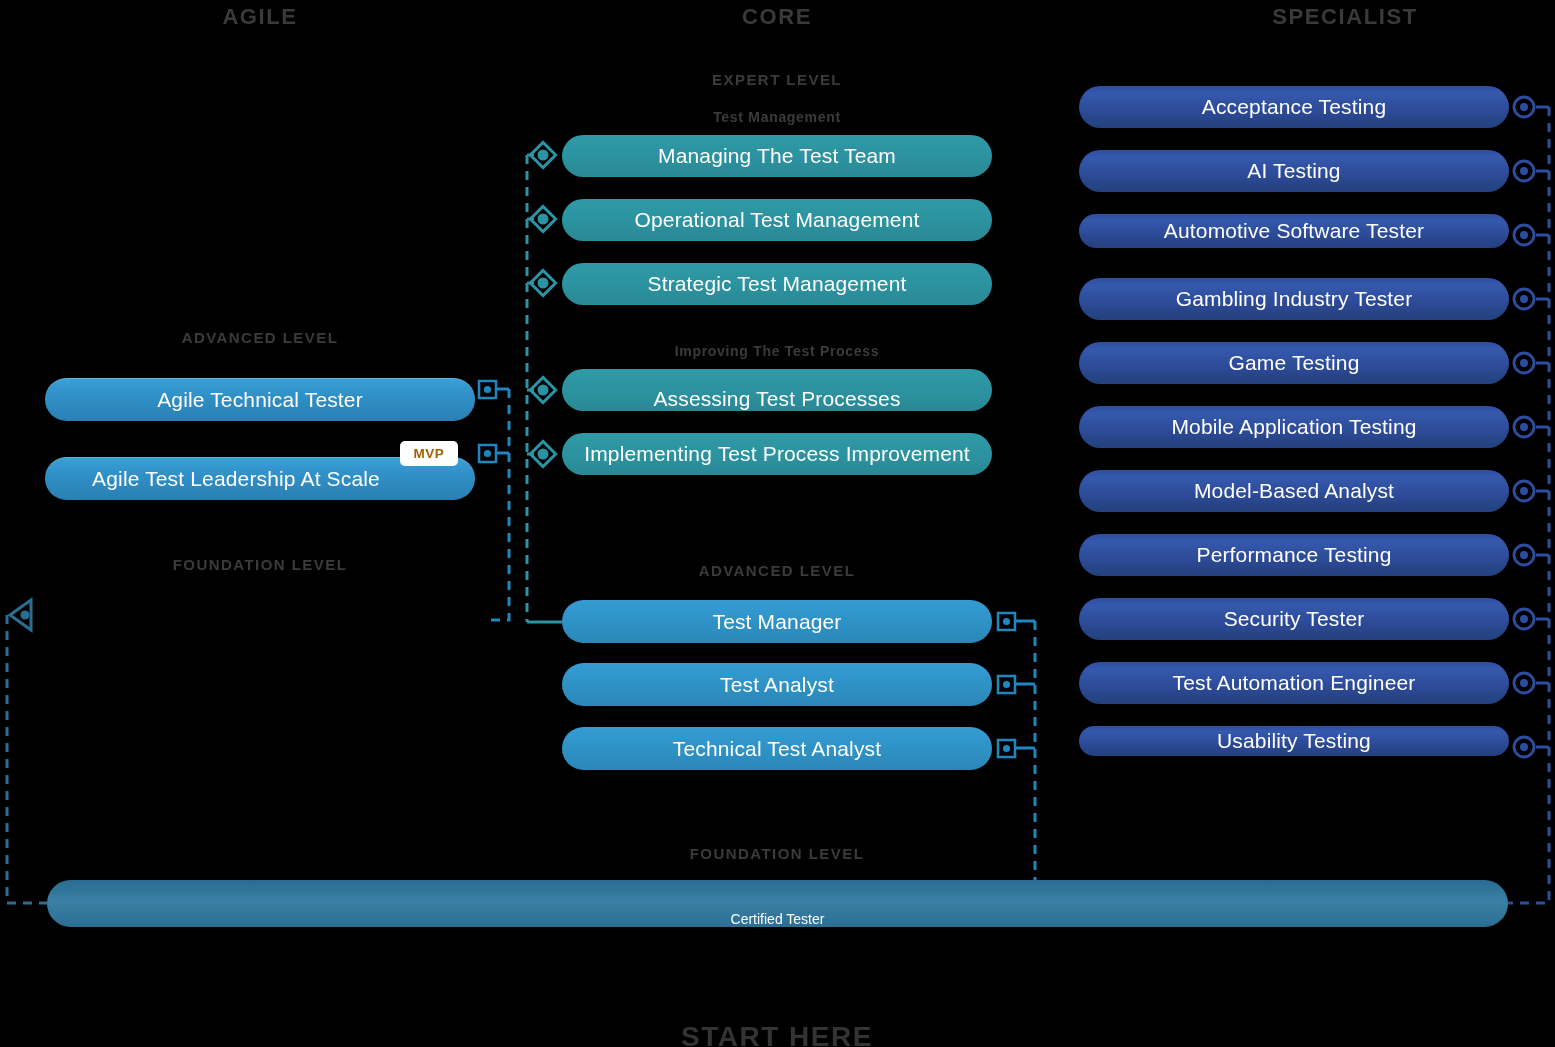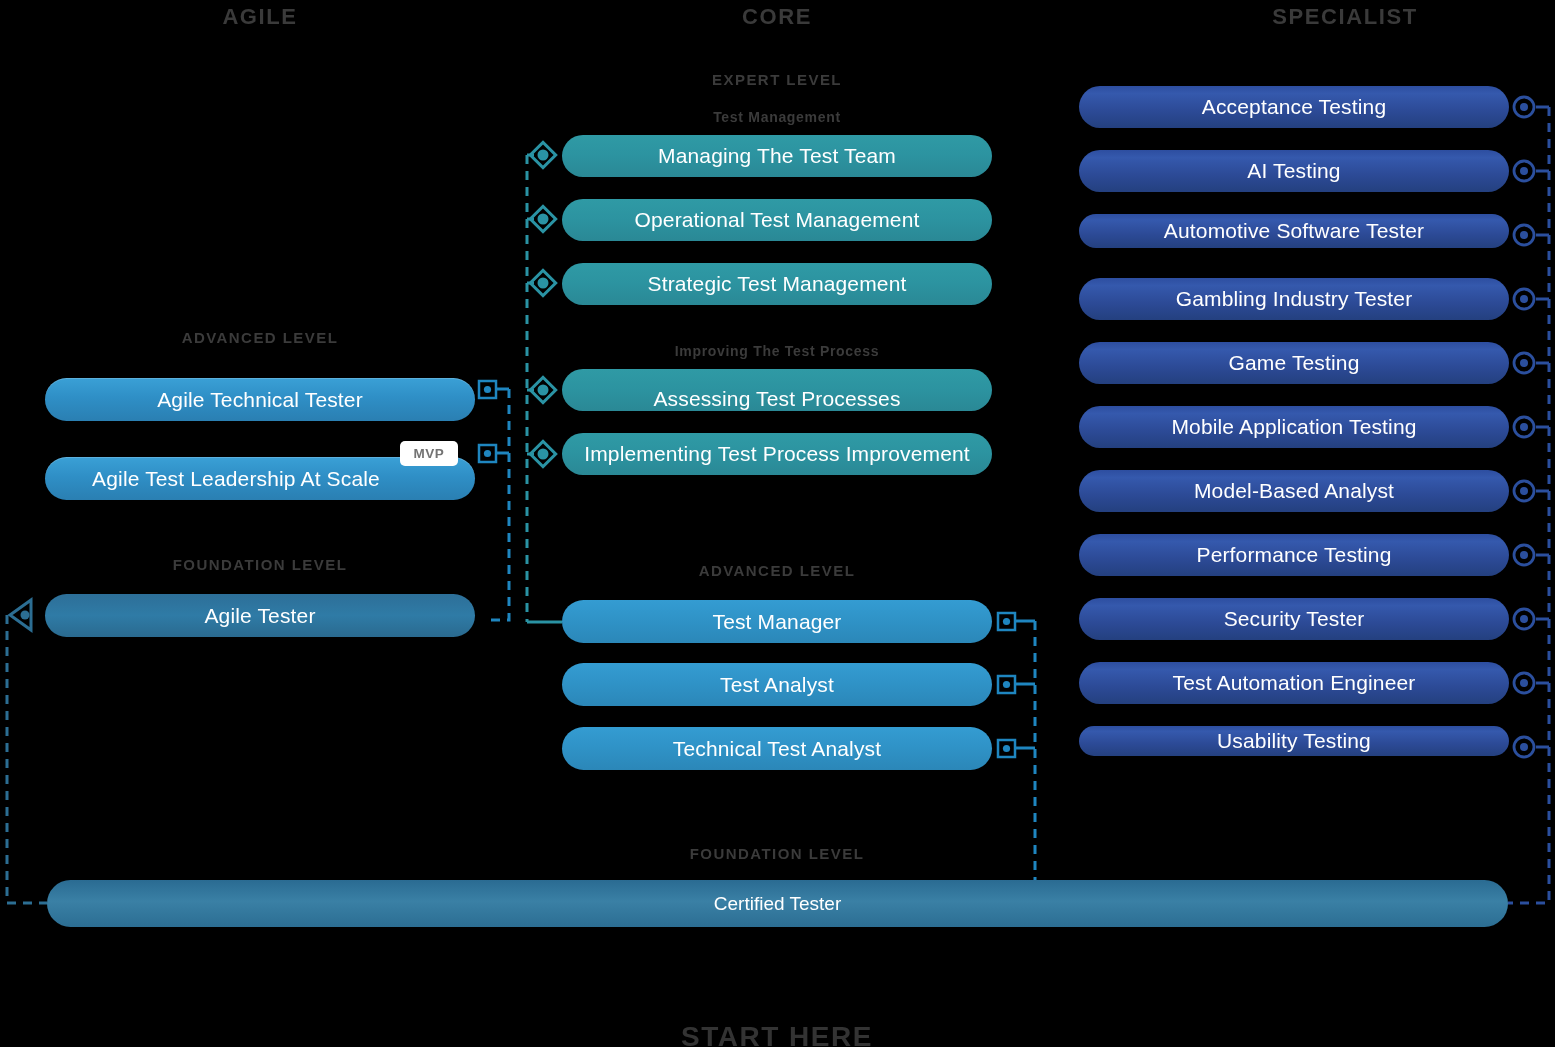--- a/index.html
+++ b/index.html
@@ -55,29 +55,29 @@
     background: linear-gradient(180deg,#2f9aa5 0%, #2c93a0 50%, #2a8895 100%);
   }
   .pill-core-adv {
     background: linear-gradient(180deg,#349cd2 0%, #2f92c6 50%, #2b87b8 100%);
   }
   .pill-spec {
     background: linear-gradient(180deg,#2d4ea0 0%, #3559ad 18%, #2c4a96 60%, #24407f 100%);
   }
   .pill-found-wide {
     position: absolute;
-    display: flex; align-items: center; justify-content: center;
+    display: flex; align-items: flex-end; justify-content: center;
     border-radius: 999px;
-    color: #fff; font-size: 19px;
+    color: #fff; font-size: 14px;
     background: linear-gradient(180deg,#2a6b92 0%, #3a80a5 45%, #2c6e93 100%);
   }
 
   .mvp {
     position: absolute;
-    background: #fff; color: #737373;
+    background: #fff; color: #a16207;
     font-size: 13.5px; font-weight: 700; letter-spacing: .5px;
     border-radius: 5px;
     display: flex; align-items: center; justify-content: center;
   }
 
   
   .conn { position: absolute; }
   svg { display: block; overflow: visible; }
 </style>
 </head>
@@ -247,23 +247,20 @@
     <span>Agile Technical Tester</span>
   </div>
 
   <div class="pill pill-agile" style="left:45px; top:457px; width:430px; height:43px;">
     <span style="position:relative; left:-24px;">Agile Test Leadership At Scale</span>
   </div>
   <div class="mvp" style="left:400px; top:441px; width:58px; height:25px;">MVP</div>
 
   <div class="level-cap" style="left:0px; top:556px; width:520px;">FOUNDATION LEVEL</div>
 
-  <div class="pill pill-agile-found" style="left:45px; top:594px; width:430px; height:43px;">
-    <span>Agile Tester</span>
-  </div>
 
   <div class="level-cap" style="left:517px; top:562px; width:520px;">ADVANCED LEVEL</div>
 
   <div class="pill pill-core-adv" style="left:562px; top:600px; width:430px; height:43px;">
     <span>Test Manager</span>
   </div>
   <div class="pill pill-core-adv" style="left:562px; top:663px; width:430px; height:43px;">
     <span>Test Analyst</span>
   </div>
   <div class="pill pill-core-adv" style="left:562px; top:727px; width:430px; height:43px;">

